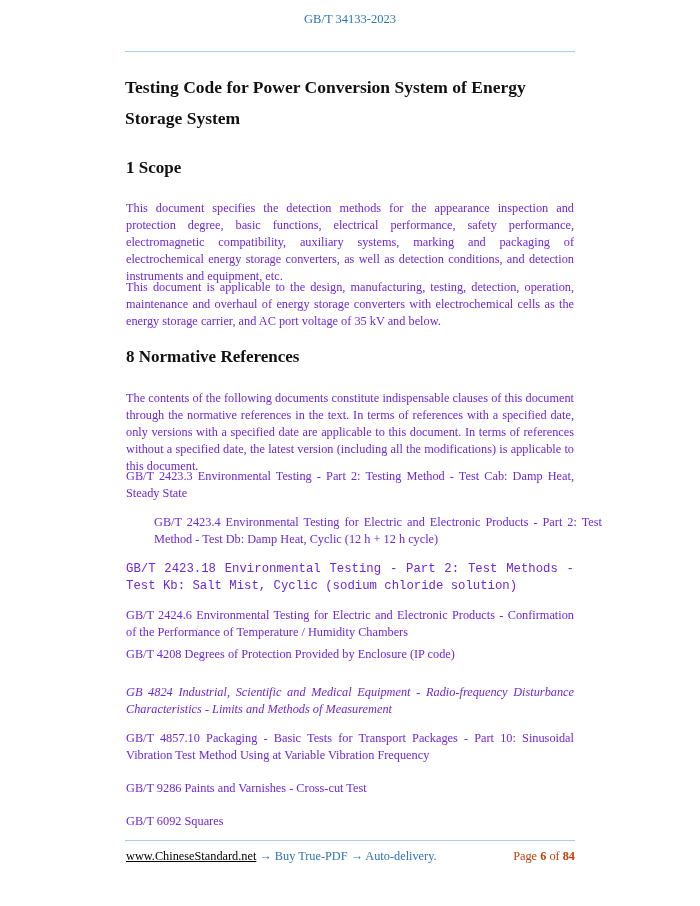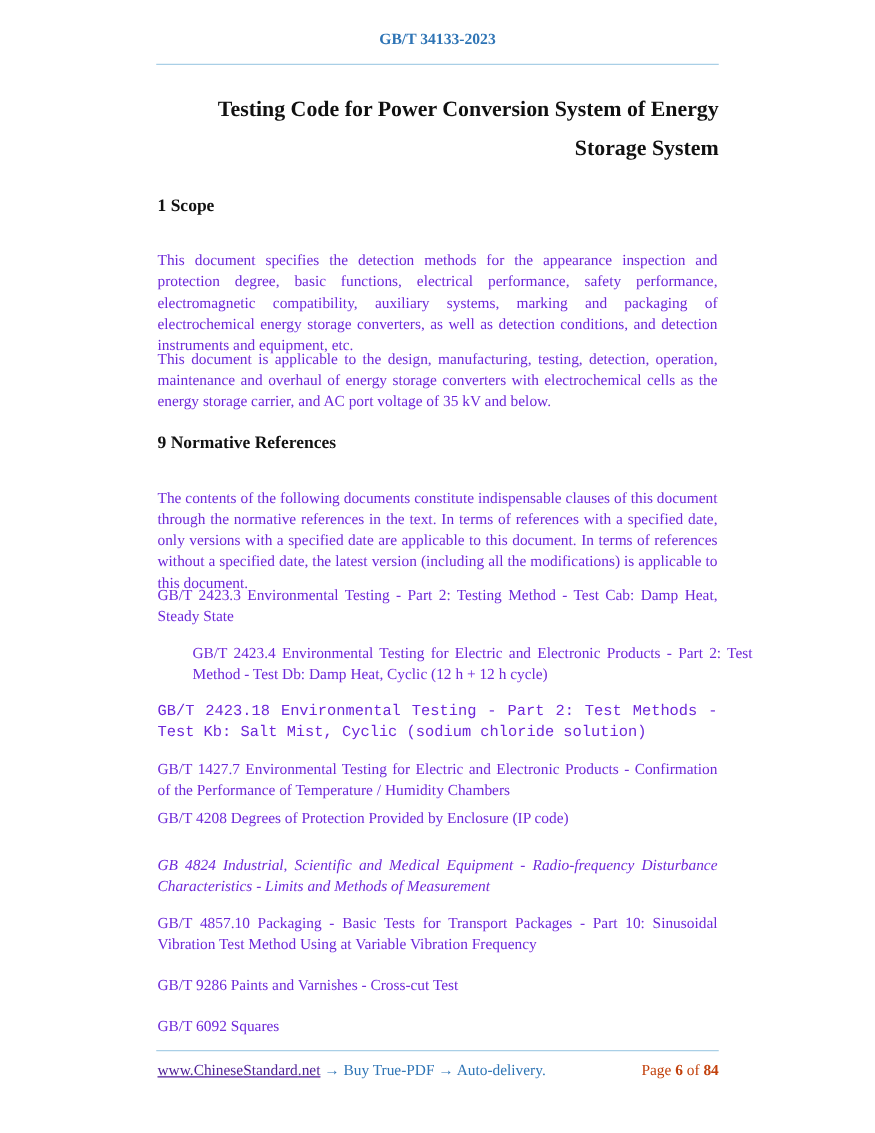--- a/index.html
+++ b/index.html
@@ -11,51 +11,50 @@
     width: 700px;
     height: 906px;
     position: relative;
     overflow: hidden;
     font-family: "Liberation Serif", "DejaVu Serif", serif;
     color: #1a1a1a;
   }
   .page-header {
     position: absolute;
     left: 125px;
-    top: 24px;
+    top: 12px;
     width: 450px;
     text-align: center;
     font-size: 12.5px;
     color: #2e74b5;
-    font-weight: bold;
   }
   .header-rule {
     position: absolute;
     left: 125px;
     top: 51px;
     width: 450px;
     height: 1px;
     background: #a9cfe6;
   }
   .doc-title {
     position: absolute;
     left: 125px;
     width: 450px;
-    text-align: right;
+    text-align: left;
     font-weight: bold;
     font-size: 17.5px;
     color: #111;
   }
   .title-1 { top: 77px; }
   .title-2 { top: 108px; }
   .section-heading {
     position: absolute;
     left: 126px;
     font-weight: bold;
-    font-size: 14px;
+    font-size: 17px;
     color: #111;
   }
   .para {
     position: absolute;
     left: 126px;
     width: 448px;
     font-size: 12.3px;
     line-height: 17px;
     text-align: justify;
     color: #6d28d9;
@@ -69,21 +68,21 @@
     background: #a9cfe6;
   }
   .footer-left {
     position: absolute;
     left: 126px;
     top: 849px;
     font-size: 12.3px;
     color: #2e74b5;
   }
   .footer-link {
-    color: #4c1d95;
+    color: #000000;
     text-decoration: underline;
   }
   .footer-right {
     position: absolute;
     left: 500px;
     top: 849px;
     width: 75px;
     text-align: right;
     font-size: 12.3px;
     color: #c2410c;
@@ -97,27 +96,27 @@
 <div class="header-rule"></div>
 
 <div class="doc-title title-1">Testing Code for Power Conversion System of Energy</div>
 <div class="doc-title title-2">Storage System</div>
 
 <div class="section-heading" style="top:158px;">1 Scope</div>
 
 <div class="para" style="top:200px;">This document specifies the detection methods for the appearance inspection and protection degree, basic functions, electrical performance, safety performance, electromagnetic compatibility, auxiliary systems, marking and packaging of electrochemical energy storage converters, as well as detection conditions, and detection instruments and equipment, etc.</div>
 <div class="para" style="top:279px;">This document is applicable to the design, manufacturing, testing, detection, operation, maintenance and overhaul of energy storage converters with electrochemical cells as the energy storage carrier, and AC port voltage of 35 kV and below.</div>
 
-<div class="section-heading" style="top:347px;">9 Normative References</div>
+<div class="section-heading" style="top:347px;">8 Normative References</div>
 
 <div class="para" style="top:390px;">The contents of the following documents constitute indispensable clauses of this document through the normative references in the text. In terms of references with a specified date, only versions with a specified date are applicable to this document. In terms of references without a specified date, the latest version (including all the modifications) is applicable to this document.</div>
 <div class="para" style="top:468px;">GB/T 2423.3 Environmental Testing - Part 2: Testing Method - Test Cab: Damp Heat, Steady State</div>
 <div class="para" style="top:514px;margin-left:28px;">GB/T 2423.4 Environmental Testing for Electric and Electronic Products - Part 2: Test Method - Test Db: Damp Heat, Cyclic (12 h + 12 h cycle)</div>
 <div class="para" style="top:561px;font-family:Liberation Mono, monospace;">GB/T 2423.18 Environmental Testing - Part 2: Test Methods - Test Kb: Salt Mist, Cyclic (sodium chloride solution)</div>
-<div class="para" style="top:607px;">GB/T 1427.7 Environmental Testing for Electric and Electronic Products - Confirmation of the Performance of Temperature / Humidity Chambers</div>
+<div class="para" style="top:607px;">GB/T 2424.6 Environmental Testing for Electric and Electronic Products - Confirmation of the Performance of Temperature / Humidity Chambers</div>
 <div class="para" style="top:646px;">GB/T 4208 Degrees of Protection Provided by Enclosure (IP code)</div>
 <div class="para" style="top:684px;font-style:italic;">GB 4824 Industrial, Scientific and Medical Equipment - Radio-frequency Disturbance Characteristics - Limits and Methods of Measurement</div>
 <div class="para" style="top:730px;">GB/T 4857.10 Packaging - Basic Tests for Transport Packages - Part 10: Sinusoidal Vibration Test Method Using at Variable Vibration Frequency</div>
 <div class="para" style="top:777px;margin-top:36px;">GB/T 6092 Squares</div>
 <div class="para" style="top:780px;">GB/T 9286 Paints and Varnishes - Cross-cut Test</div>
 
 <div class="footer-rule"></div>
 
 <div class="footer-left">
   <a class="footer-link">www.ChineseStandard.net</a><span> → Buy True-PDF → Auto-delivery.</span>

